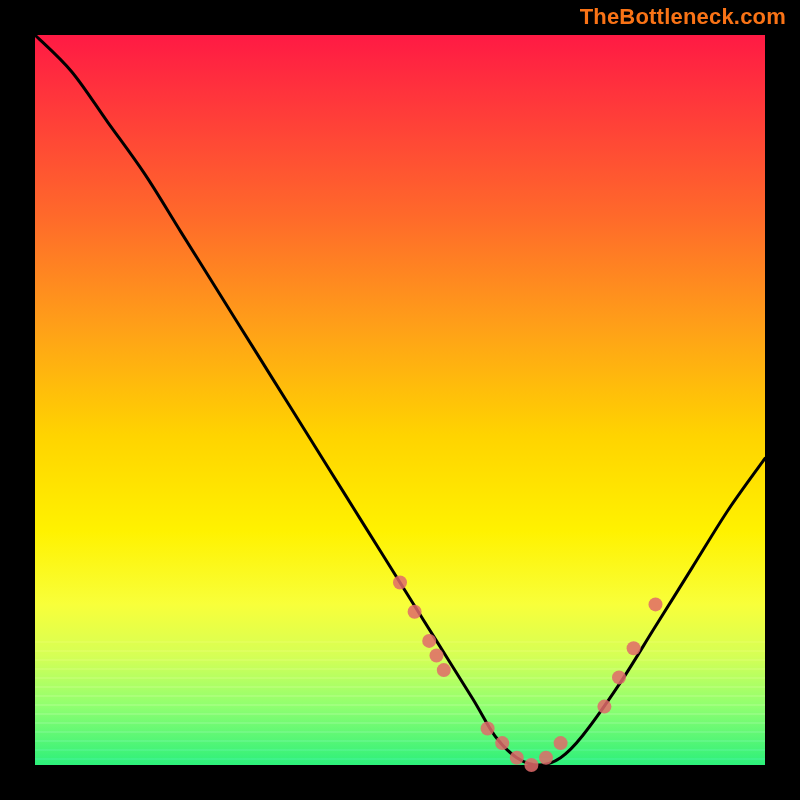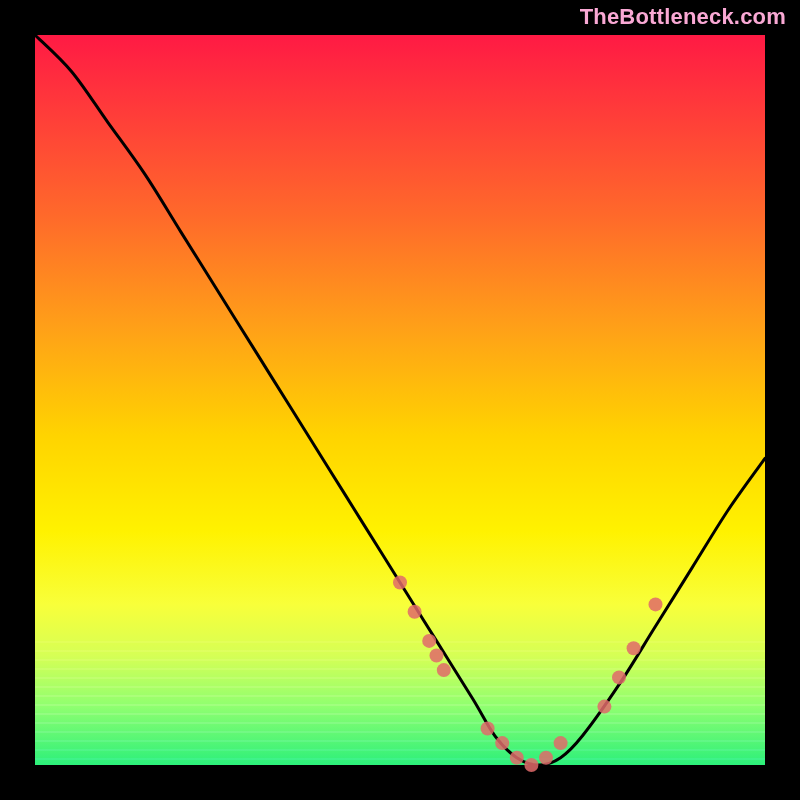--- a/index.html
+++ b/index.html
@@ -37,21 +37,21 @@
       rgba(255,255,255,0.25) 7px,
       rgba(255,255,255,0.25) 9px);
     mix-blend-mode: overlay;
     opacity: 0.55;
     pointer-events: none;
   }
   .watermark {
     position: absolute;
     top: 6px;
     right: 14px;
-    color: #f9a8d4;
+    color: #f97316;
     font: 600 22px/1 Arial, Helvetica, sans-serif;
     letter-spacing: 0.2px;
     user-select: none;
   }
   svg.curve {
     position: absolute;
     left: 0; top: 0; width: 100%; height: 100%;
     overflow: visible;
   }
 </style>

